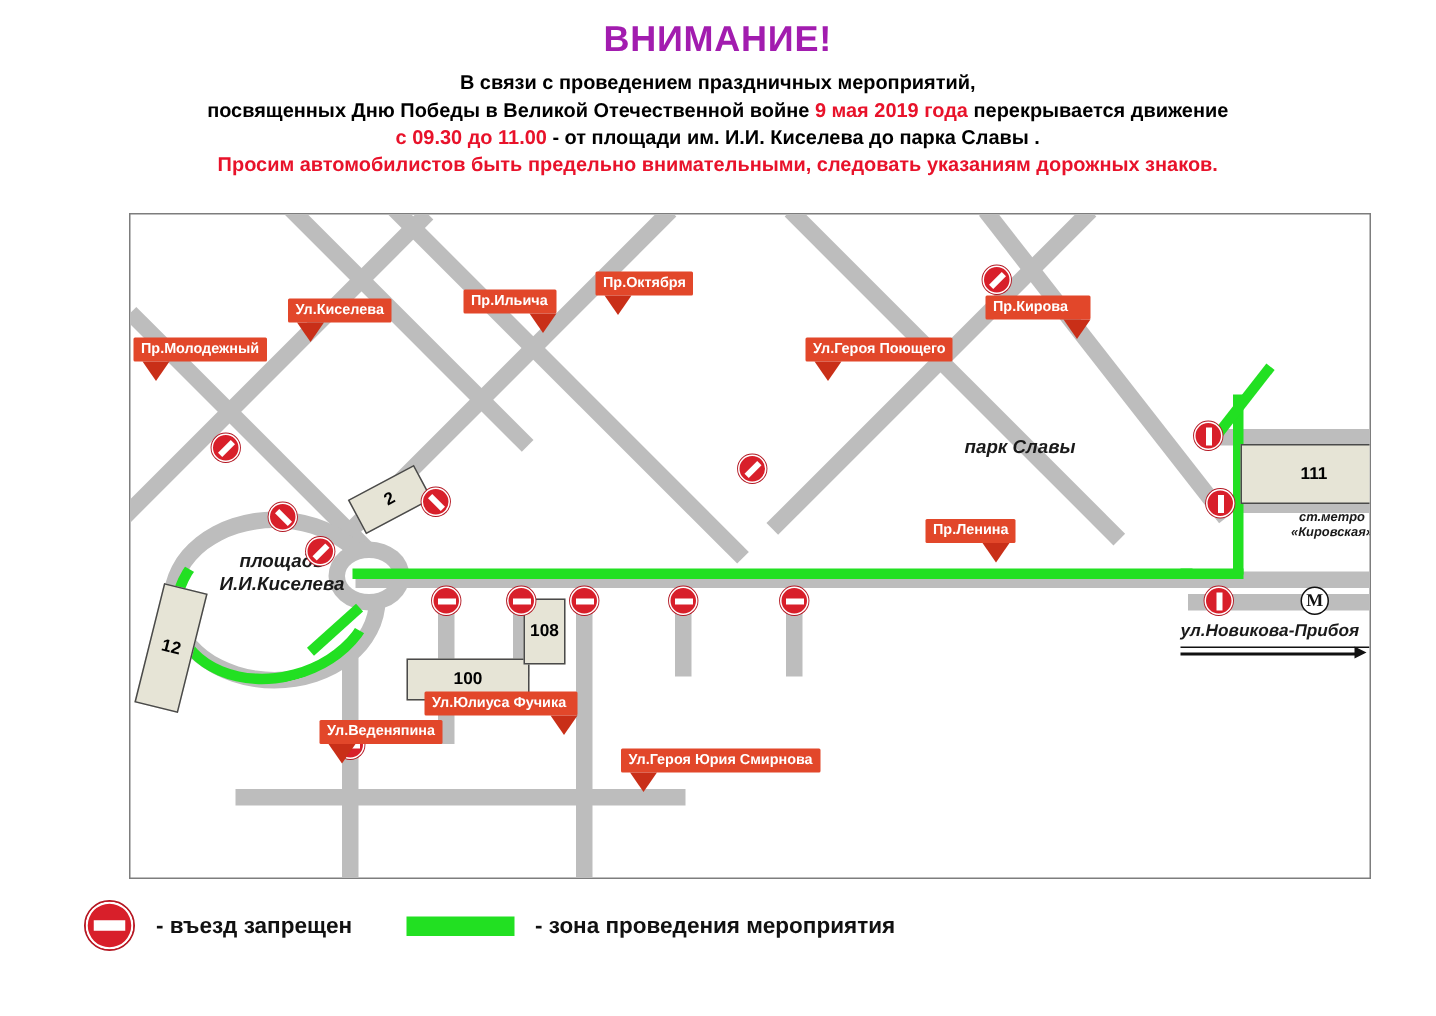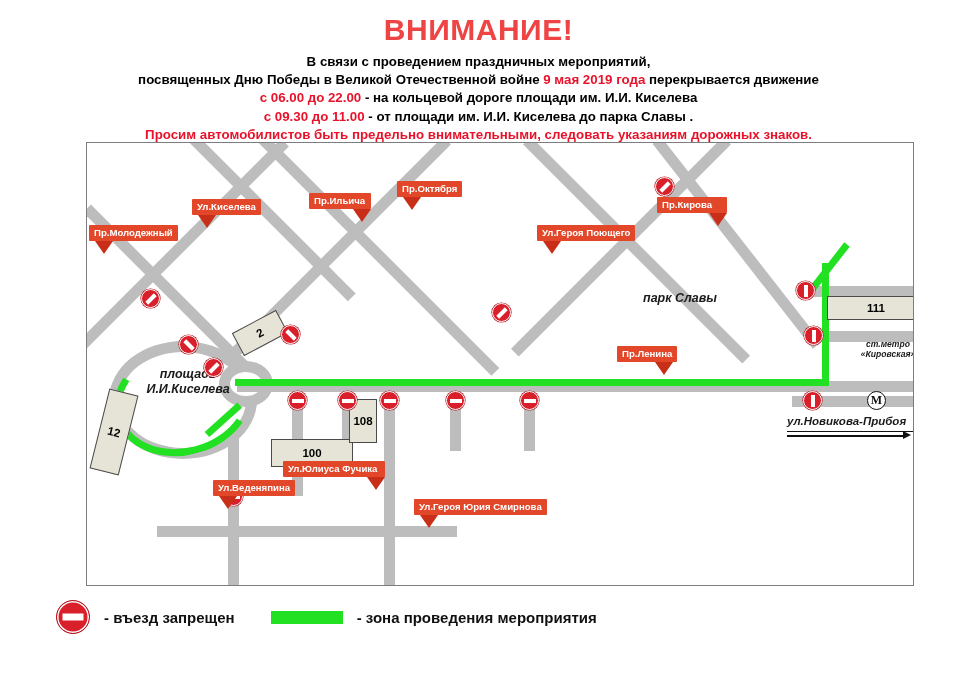--- a/index.html
+++ b/index.html
@@ -10,21 +10,21 @@
     overflow:hidden;
     position:relative;
   }
   #root{position:relative;width:957px;height:677px;}
 
   
   .notice{
     position:absolute;left:0;top:14px;width:957px;text-align:center;
   }
   .notice-title{
-    font-size:30px;font-weight:bold;color:#ef4444;letter-spacing:.5px;
+    font-size:24px;font-weight:bold;color:#a21caf;letter-spacing:.5px;
     line-height:1.05;margin:0 0 7px 0;
   }
   .notice-line{
     font-size:13.3px;font-weight:bold;color:#000;line-height:1.38;
     white-space:nowrap;
   }
   .notice-line.red{color:#e8122a;}
   .rd{color:#e8122a;}
 
   
@@ -134,23 +134,20 @@
 </head>
 <body>
 
 <div id="root">
 
   <div class="notice">
     <div class="notice-title">ВНИМАНИЕ!</div>
     <div class="notice-line">В связи с проведением праздничных мероприятий,</div>
     <div class="notice-line">
       <span>посвященных Дню Победы в Великой Отечественной войне </span><span class="rd">9 мая 2019 года</span><span> перекрывается движение</span>
-    </div>
-    <div class="notice-line">
-      <span class="rd">с 06.00 до 22.00</span><span> - на кольцевой дороге площади им. И.И. Киселева</span>
     </div>
     <div class="notice-line">
       <span class="rd">с 09.30 до 11.00</span><span> - от площади им. И.И. Киселева до парка Славы .</span>
     </div>
     <div class="notice-line red">Просим автомобилистов быть предельно внимательными, следовать указаниям дорожных знаков.</div>
   </div>
 
   <div class="map-frame">
     <div class="mapcanvas">
 
@@ -197,21 +194,21 @@
       </div>
       <div class="bldg" style="left:12px;top:248px;width:30px;height:82px;transform:rotate(14deg);">
         <span>12</span>
       </div>
       <div class="bldg" style="left:184px;top:296px;width:82px;height:28px;">
         <span>100</span>
       </div>
       <div class="bldg" style="left:262px;top:256px;width:28px;height:44px;">
         <span>108</span>
       </div>
-      <div class="bldg" style="left:740px;top:153px;width:98px;height:24px;">
+      <div class="bldg" style="left:740px;top:153px;width:98px;height:40px;">
         <span>111</span>
       </div>
 
       <div class="maptext" style="left:556px;top:148px;">
         <span>парк Славы</span>
       </div>
       <div class="maptext" style="left:46px;top:224px;width:110px;">
         <div>площадь</div>
         <div>И.И.Киселева</div>
       </div>

